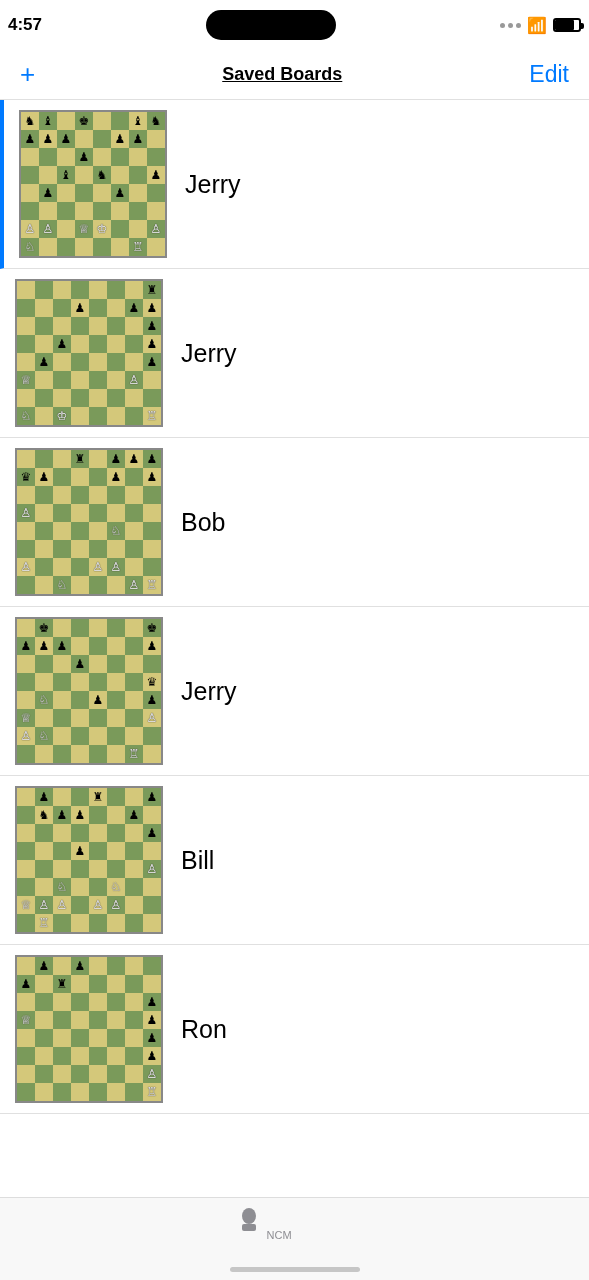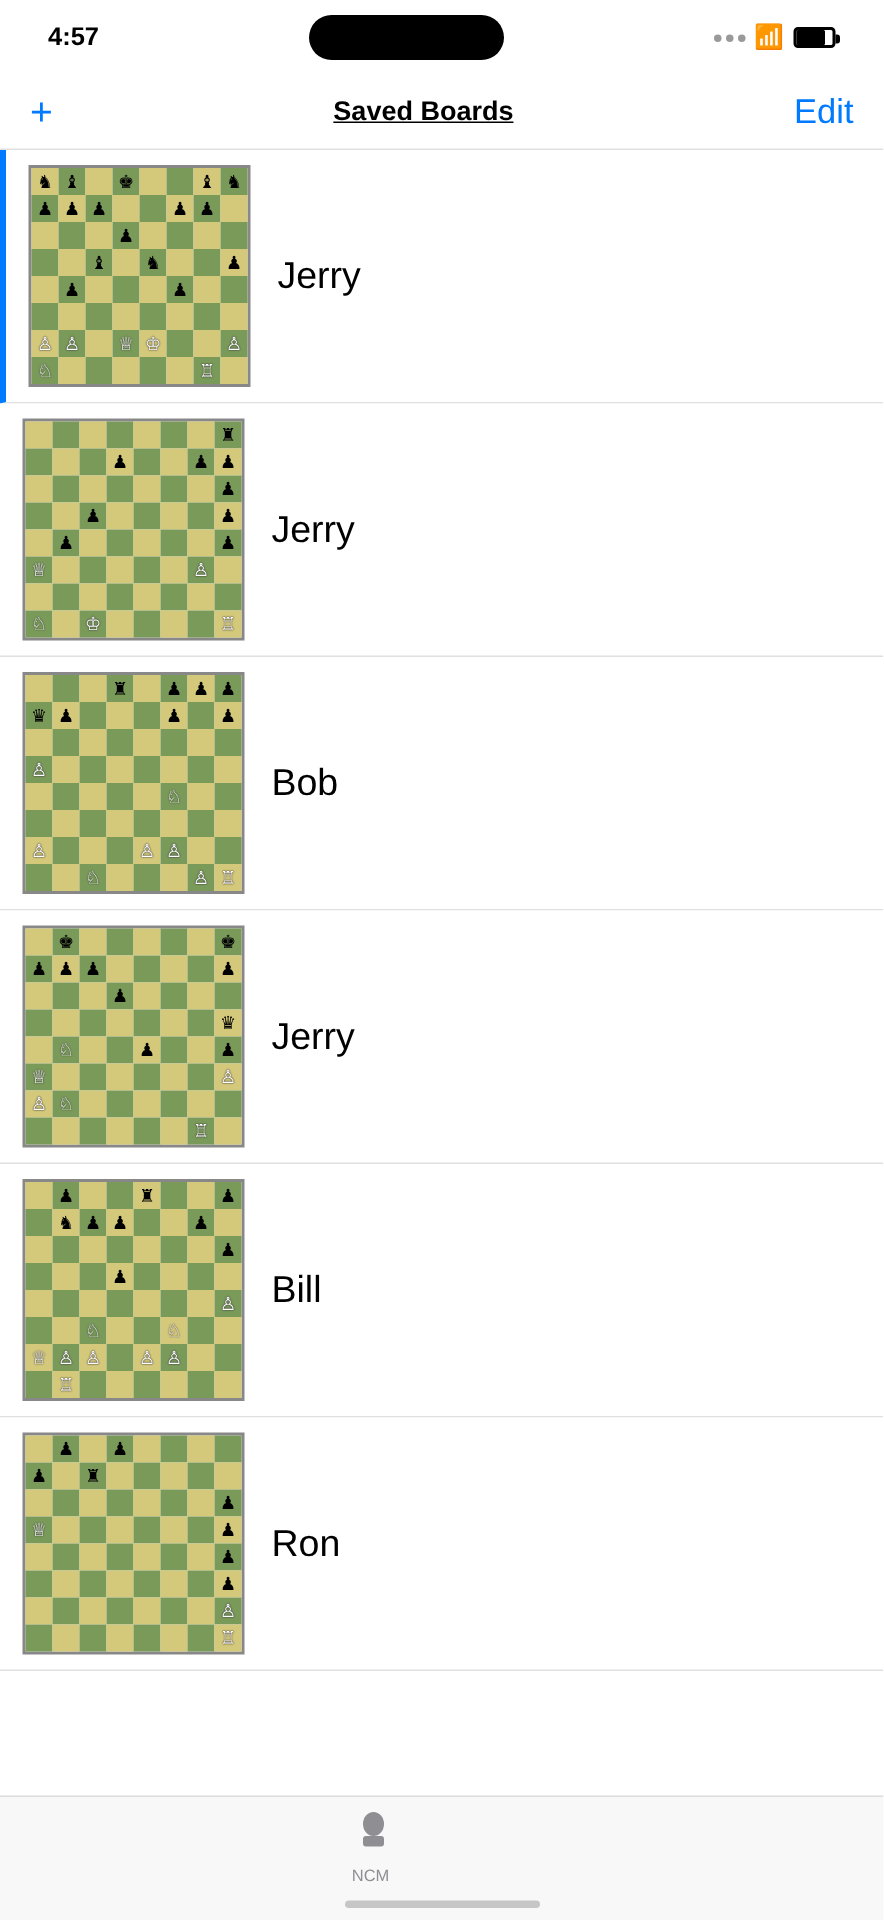--- a/index.html
+++ b/index.html
@@ -12,21 +12,21 @@
       overflow: hidden;
       position: relative;
     }
 
     
     .status-bar {
       height: 50px;
       display: flex;
       align-items: center;
       justify-content: space-between;
-      padding: 0 32px;
+      padding: 0 8px;
       background: #fff;
     }
     .status-time {
       font-size: 17px;
       font-weight: 600;
       color: #000;
     }
     .status-center {
       width: 130px;
       height: 30px;
@@ -140,22 +140,22 @@
       background: #f8f8f8;
       border-top: 1px solid #ddd;
       height: 83px;
       display: flex;
       align-items: flex-start;
       justify-content: space-around;
       padding-top: 8px;
     }
     .tab-item {
       display: flex;
-      flex-direction: column;
-      align-items: flex-start;
+      flex-direction: row;
+      align-items: flex-end;
       gap: 4px;
       cursor: pointer;
       width: 120px;
     }
     .tab-icon {
       font-size: 26px;
       color: #8e8e93;
     }
     .tab-icon.active { color: #007AFF; }
     .tab-label {

